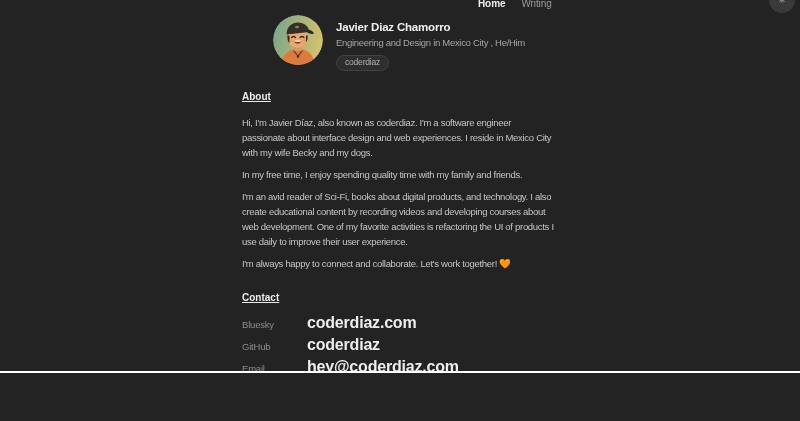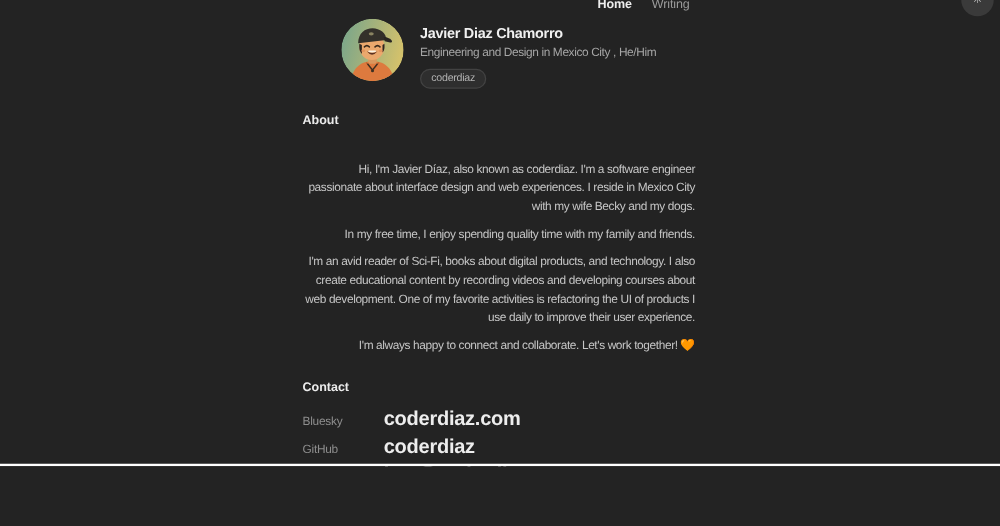--- a/index.html
+++ b/index.html
@@ -88,23 +88,24 @@
     border-radius: 8px;
     padding: 2px 8px 2.5px;
     line-height: 9px;
   }
 
   .section-heading {
     font-size: 10px;
     font-weight: 700;
     color: #ebebeb;
     line-height: 13px;
+    text-decoration: underline;
   }
   .about-heading { margin-top: 25px; }
-  .about-body { margin-top: 25px; text-align: right; }
+  .about-body { margin-top: 12px; }
   .about-body p {
     font-size: 9.5px;
     letter-spacing: -0.3px;
     line-height: 15px;
     color: #c6c6c6;
     margin-bottom: 7px;
   }
 
   .contact-heading { margin-top: 20px; }
   .contact-list { margin-top: 10px; }

